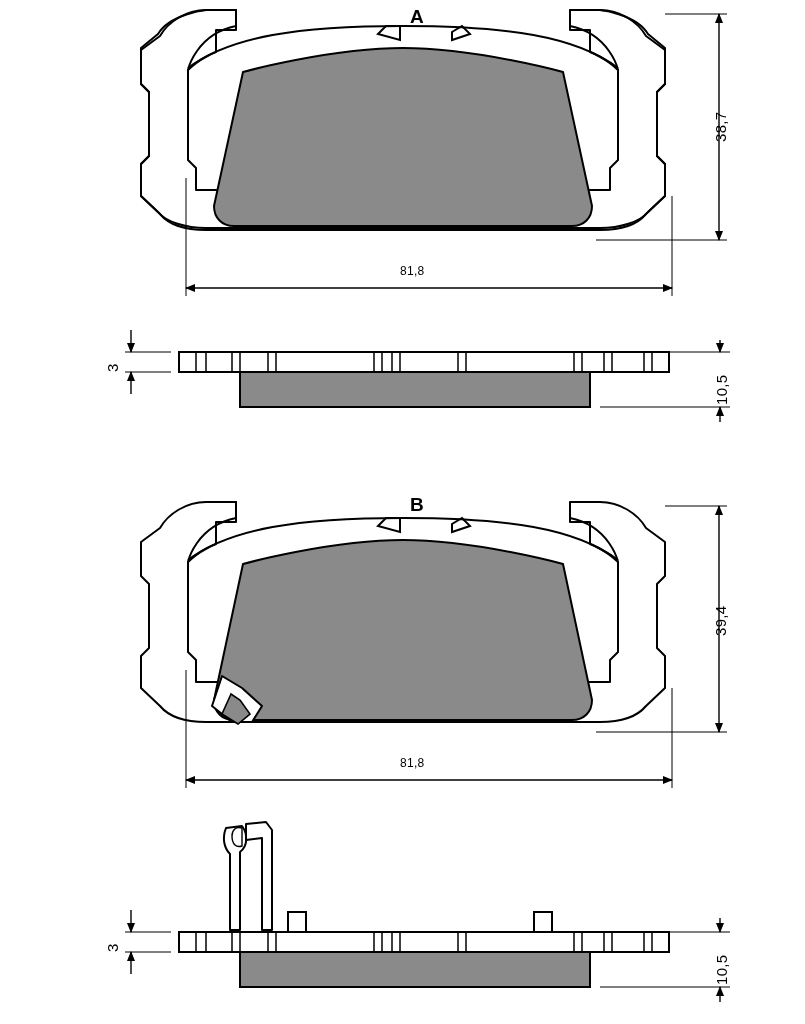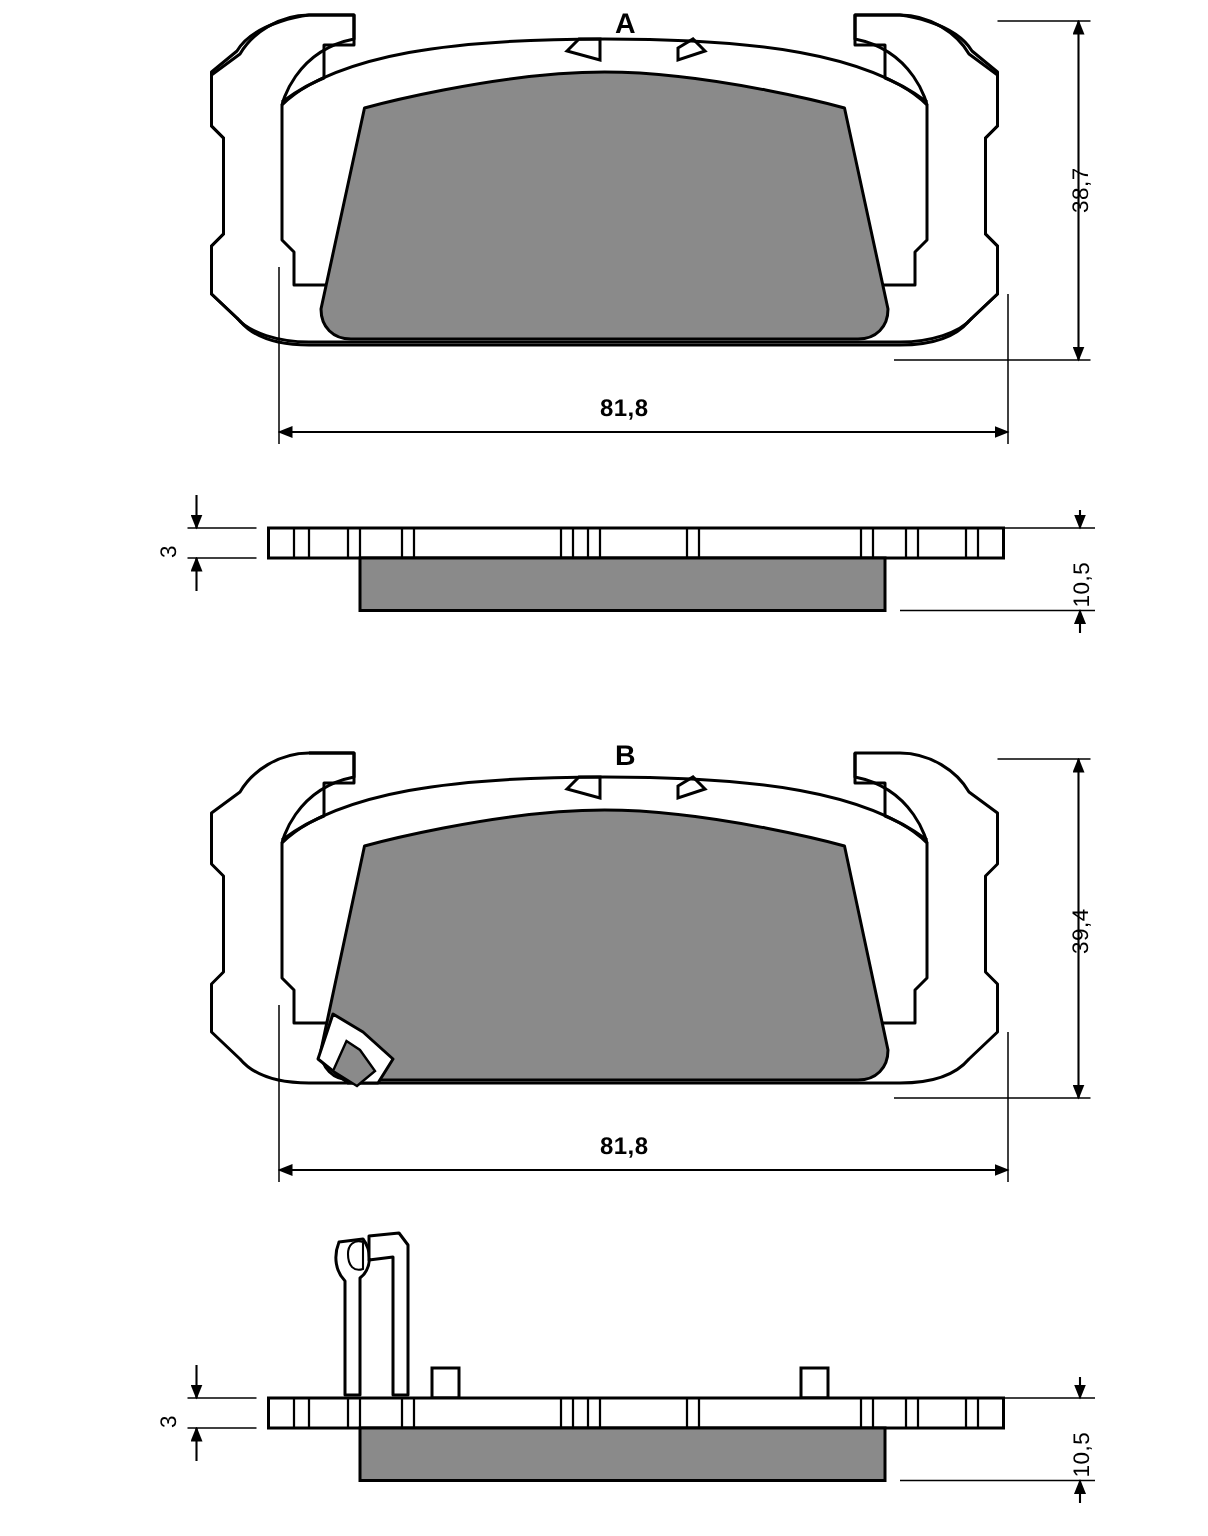--- a/index.html
+++ b/index.html
@@ -24,23 +24,22 @@
     width: 805px;
     height: 1024px;
   }
   .lbl {
     position: absolute;
     font-family: "Liberation Sans", sans-serif;
     color: #000000;
     white-space: nowrap;
   }
   .dim-label {
-    font-size: 16px;
+    font-size: 12px;
     letter-spacing: 0.3px;
-    font-weight: bold;
   }
   .dim-label-vert {
     font-size: 15px;
     letter-spacing: 0.3px;
     transform: rotate(-90deg);
     transform-origin: left top;
   }
   .pad-letter {
     font-size: 19px;
     font-weight: bold;

